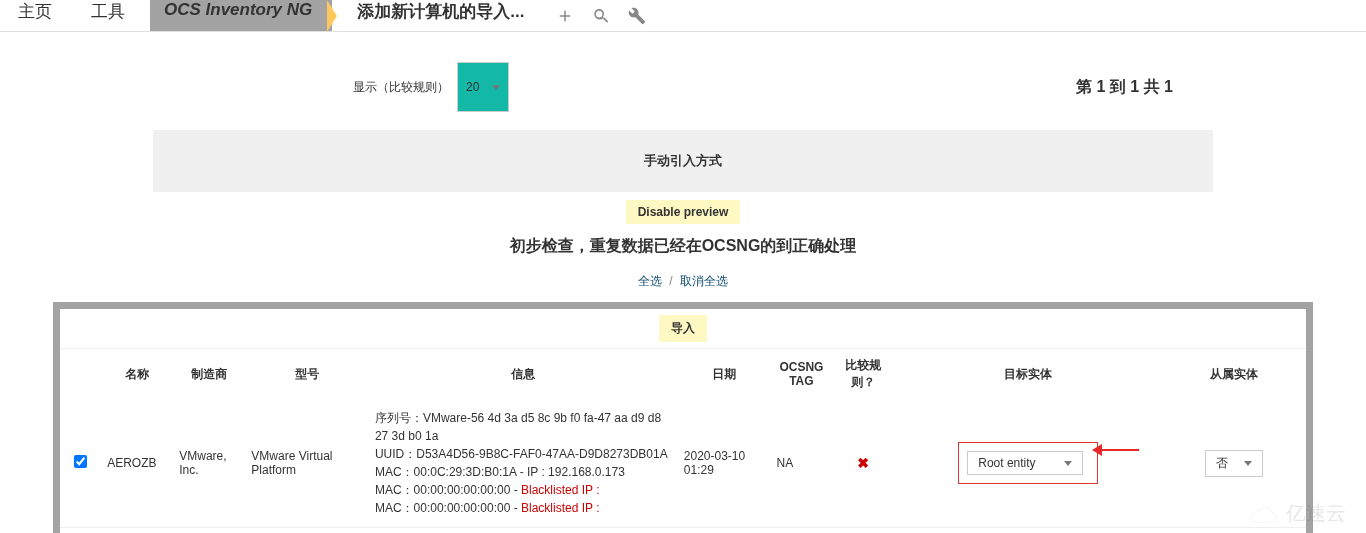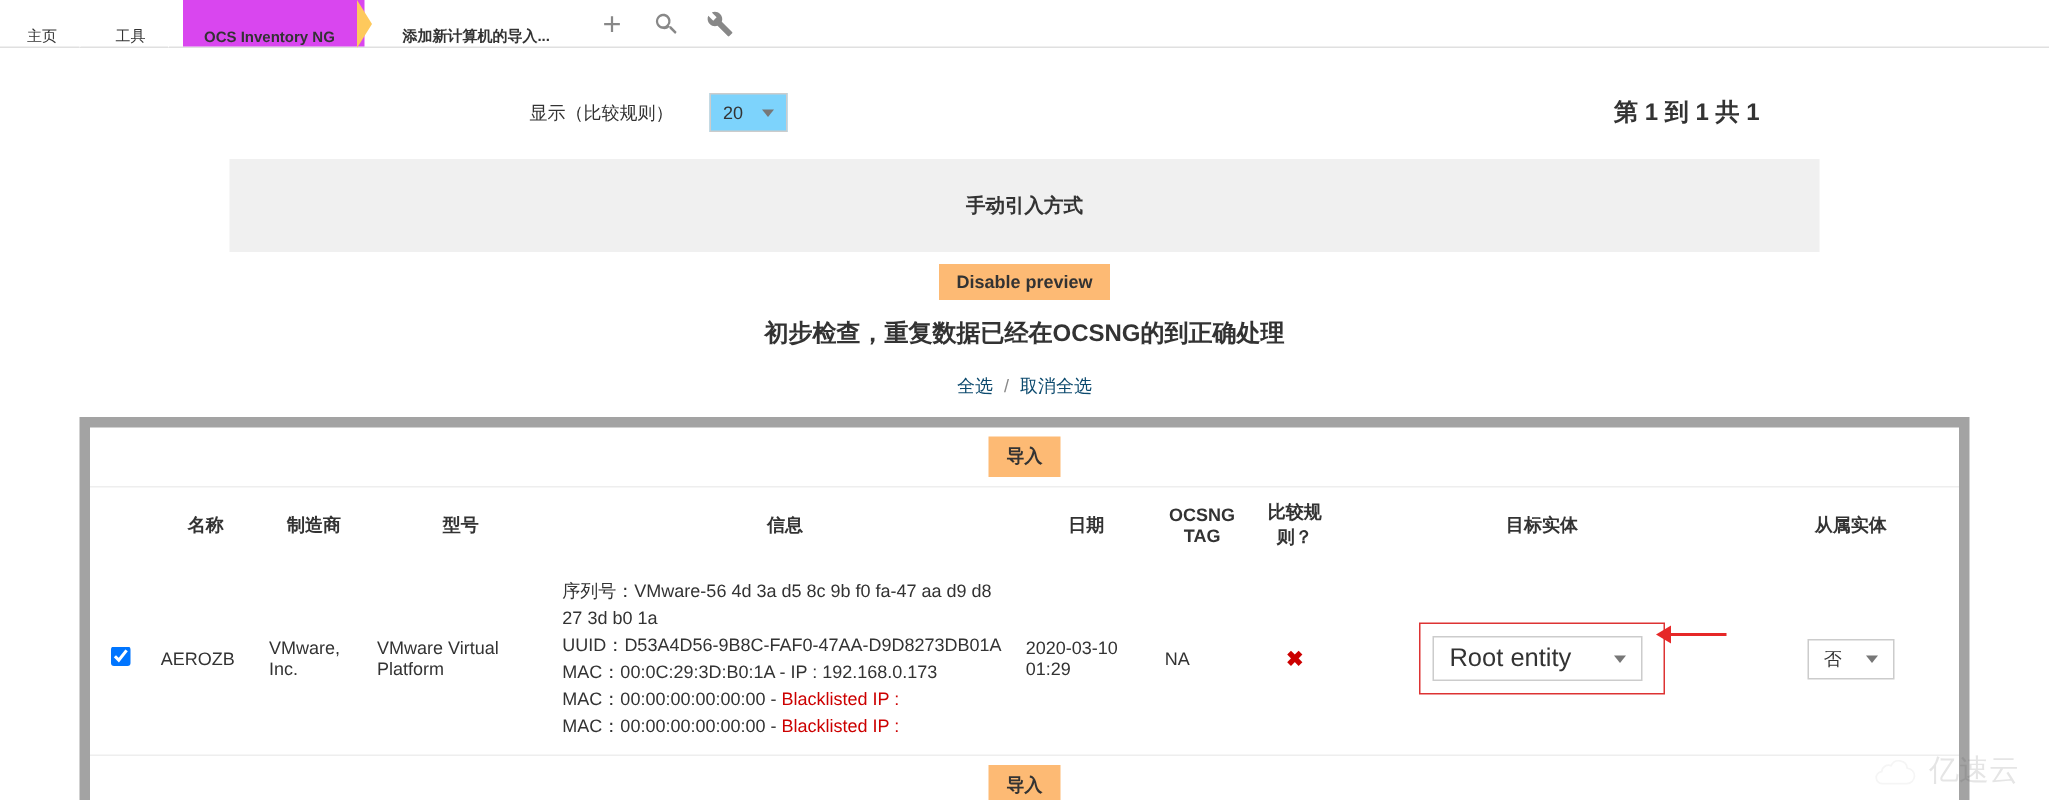--- a/index.html
+++ b/index.html
@@ -1,63 +1,63 @@
 <!DOCTYPE html>
 <html><head>
 <meta charset="utf-8">
 <style>
 * { box-sizing: border-box; margin: 0; padding: 0; }
 body { font-family: Arial, "Microsoft YaHei", sans-serif; font-size: 12px; color: #333; background: #fff; width: 1366px; }
 
 
 .breadcrumb { display: flex; align-items: center; height: 32px; border-bottom: 1px solid #e0e0e0; padding-left: 8px; }
-.bc-item { position: relative; display: flex; align-items: flex-end; height: 100%; padding: 0 20px 0 14px; font-size: 10px; color: #333; cursor: pointer; }
+.bc-item { position: relative; display: flex; align-items: flex-start; height: 100%; padding: 0 20px 0 14px; font-size: 17px; color: #333; cursor: pointer; }
 .bc-item.home { padding-left: 10px; }
 .bc-arrow { width: 0; height: 0; border-top: 16px solid transparent; border-bottom: 16px solid transparent; border-left: 10px solid #fff; margin-left: -5px; z-index: 1; }
-.bc-item.active { background: #d946ef; font-weight: bold; }
+.bc-item.active { background: #a3a3a3; font-weight: bold; font-style: italic; }
 .bc-arrow.active-left { border-left-color: #fff; }
 .bc-arrow.active { border-left-color: #fec95c; }
 .bc-item.sub { font-weight: bold; color: #333; padding-left: 20px; }
 .bc-actions { display: flex; align-items: center; gap: 18px; margin-left: 12px; }
 .bc-actions .icon { width: 18px; height: 18px; fill: #888; cursor: pointer; }
 
 
 .content { width: 1300px; margin: 0 auto; padding: 10px 20px; }
 
 
 .top-controls { display: flex; align-items: center; justify-content: space-between; padding: 20px 140px 14px 300px; }
 .display-control { display: flex; align-items: center; gap: 8px; font-size: 12px; }
-.select { border: 1px solid #ccc; background: #7dd3fc; padding: 5px 8px; display: inline-flex; align-items: center; gap: 10px; cursor: pointer; font-size: 12px; min-width: 52px; justify-content: space-between; margin-left: 16px; }
+.select { border: 1px solid #ccc; background: #14b8a6; padding: 17px 8px; display: inline-flex; align-items: center; gap: 10px; cursor: pointer; font-size: 12px; min-width: 52px; justify-content: space-between; }
 .select .caret { width: 0; height: 0; border-left: 4px solid transparent; border-right: 4px solid transparent; border-top: 5px solid #777; }
 .pager { font-weight: bold; font-size: 16px; }
 
 
 .section-bar { background: #f0f0f0; text-align: center; padding: 22px; font-size: 13px; font-weight: bold; margin: 4px 100px; }
 .btn-row { text-align: center; padding: 4px; }
-.btn { display: inline-flex; align-items: center; gap: 6px; background: #fdba74; border: none; padding: 5px 12px; font-size: 12px; font-weight: bold; color: #333; cursor: pointer; }
+.btn { display: inline-flex; align-items: center; gap: 6px; background: #fef9c3; border: none; padding: 5px 12px; font-size: 12px; font-weight: bold; color: #333; cursor: pointer; }
 .note { text-align: center; font-size: 16px; font-weight: bold; padding: 8px; }
 .links-row { text-align: center; padding: 8px; font-size: 12px; }
 .links-row a { color: #0c4a6e; text-decoration: none; cursor: pointer; }
 .links-row .sep { color: #888; margin: 0 4px; }
 
 
 .table-wrap { border: 7px solid #a3a3a3; margin: 4px 0; }
 .table-action { text-align: center; padding: 6px; border-bottom: 1px solid #eee; }
 table { width: 100%; border-collapse: collapse; }
 th { font-size: 12px; font-weight: bold; text-align: center; padding: 8px 4px; vertical-align: middle; }
 td { font-size: 12px; padding: 10px 6px; vertical-align: middle; text-align: left; }
 td.center { text-align: center; }
 .checkbox { width: 13px; height: 13px; }
 .info-line { line-height: 1.5; }
 .blacklisted { color: #c00; }
 .x-icon { color: #c00; font-weight: bold; font-size: 14px; display: inline-block; }
 
 
 .entity-box { border: 1px solid #d33; padding: 8px 14px 8px 8px; display: inline-flex; align-items: center; gap: 10px; position: relative; }
-.entity-select { border: 1px solid #ccc; background: #fff; padding: 4px 10px; display: inline-flex; align-items: center; gap: 28px; cursor: pointer; font-size: 17px; }
+.entity-select { border: 1px solid #ccc; background: #fff; padding: 4px 10px; display: inline-flex; align-items: center; gap: 28px; cursor: pointer; font-size: 12px; }
 .entity-select .caret { width: 0; height: 0; border-left: 4px solid transparent; border-right: 4px solid transparent; border-top: 5px solid #777; }
 
 
 .arrow-annot { position: absolute; pointer-events: none; }
 .arrow-h { width: 38px; height: 2px; background: #e62828; position: relative; }
 .arrow-h::before { content: ""; position: absolute; left: -9px; top: -5px; border-top: 6px solid transparent; border-bottom: 6px solid transparent; border-right: 10px solid #e62828; }
 
 .entity-arrow { top: 6px; right: -42px; }
 
 

